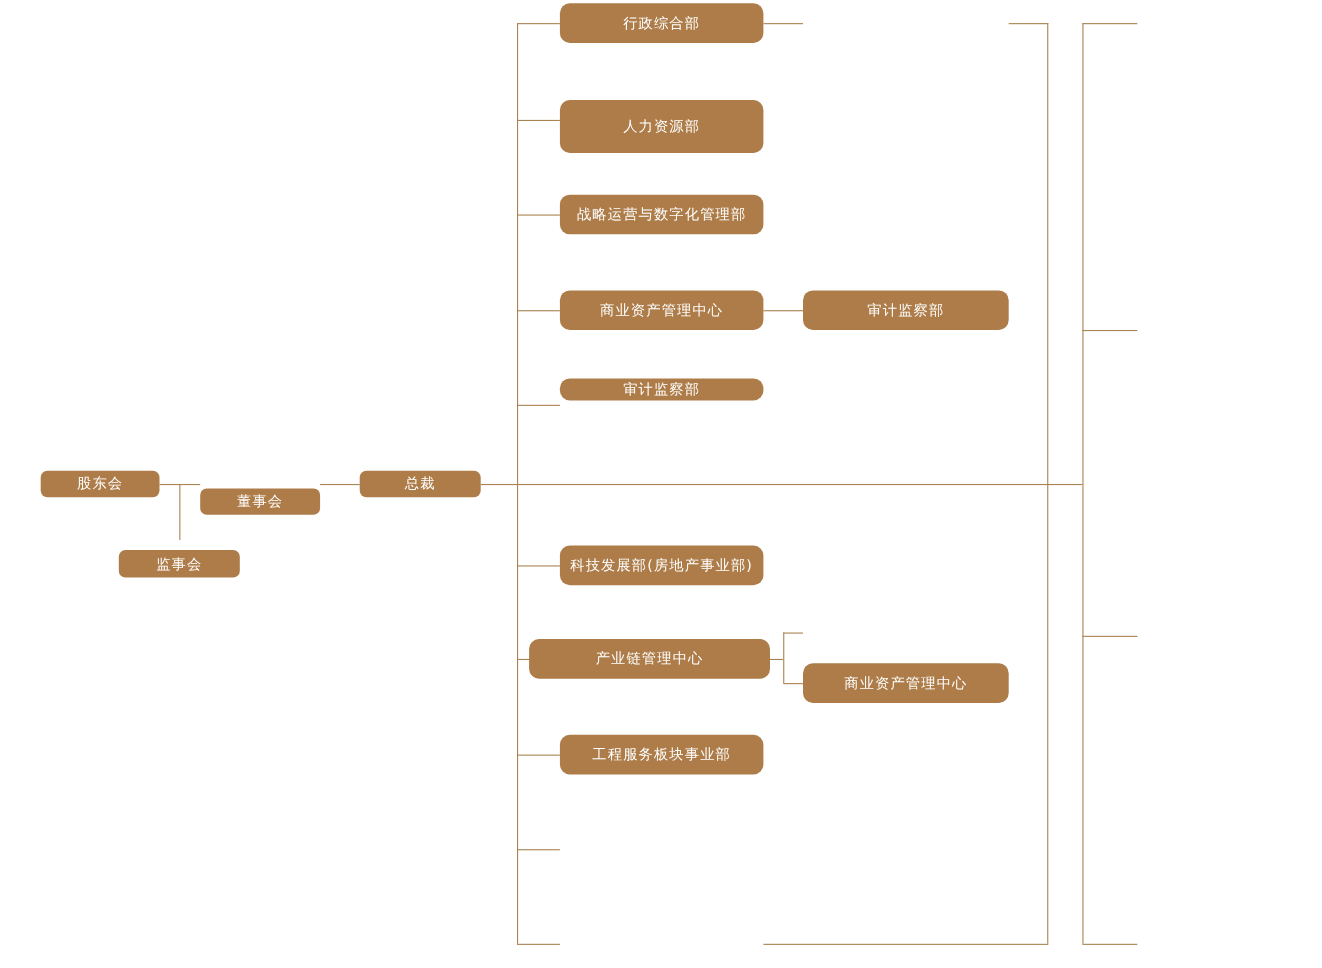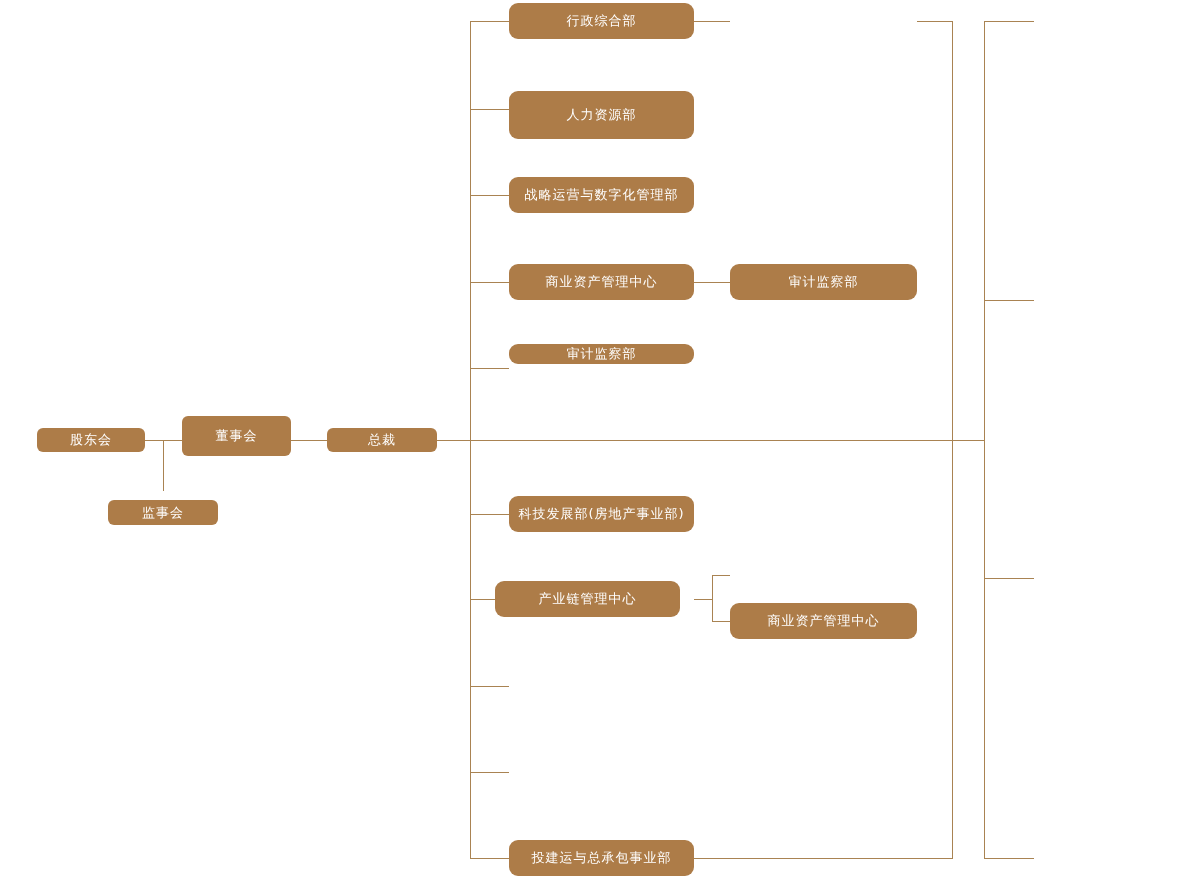--- a/index.html
+++ b/index.html
@@ -78,29 +78,29 @@
 
   <div class="line v" style="left:952px;top:21px;height:837px"></div>
   <div class="line v" style="left:984px;top:21px;height:837px"></div>
 
   <div class="line h" style="left:984px;top:21px;width:50px"></div>
   <div class="line h" style="left:984px;top:300px;width:50px"></div>
   <div class="line h" style="left:984px;top:578px;width:50px"></div>
   <div class="line h" style="left:984px;top:858px;width:50px"></div>
 
   <div class="node sm" style="left:37px;top:428px;width:108px;height:24px">股东会</div>
-  <div class="node sm" style="left:182px;top:416px;width:109px;height:40px">董事会</div>
+  <div class="node sm" style="left:182px;top:444px;width:109px;height:24px">董事会</div>
   <div class="node sm" style="left:327px;top:428px;width:110px;height:24px">总裁</div>
   <div class="node sm" style="left:108px;top:500px;width:110px;height:25px">监事会</div>
 
   <div class="node" style="left:509px;top:3px;width:185px;height:36px">行政综合部</div>
   <div class="node" style="left:509px;top:91px;width:185px;height:48px">人力资源部</div>
   <div class="node" style="left:509px;top:177px;width:185px;height:36px">战略运营与数字化管理部</div>
   <div class="node" style="left:509px;top:264px;width:185px;height:36px">商业资产管理中心</div>
   <div class="node" style="left:509px;top:344px;width:185px;height:20px">审计监察部</div>
   <div class="node" style="left:509px;top:496px;width:185px;height:36px">科技发展部(房地产事业部)</div>
-  <div class="node" style="left:495px;top:581px;width:185px;height:36px">产业链管理中心</div>
-  <div class="node" style="left:509px;top:840px;width:185px;height:36px">投建运与总承包事业部</div>
+  <div class="node" style="left:481px;top:581px;width:219px;height:36px">产业链管理中心</div>
+  <div class="node" style="left:509px;top:668px;width:185px;height:36px">工程服务板块事业部</div>
 
   <div class="node" style="left:730px;top:264px;width:187px;height:36px">审计监察部</div>
   <div class="node" style="left:730px;top:603px;width:187px;height:36px">商业资产管理中心</div>
 
 </div>
 
 </body></html>

